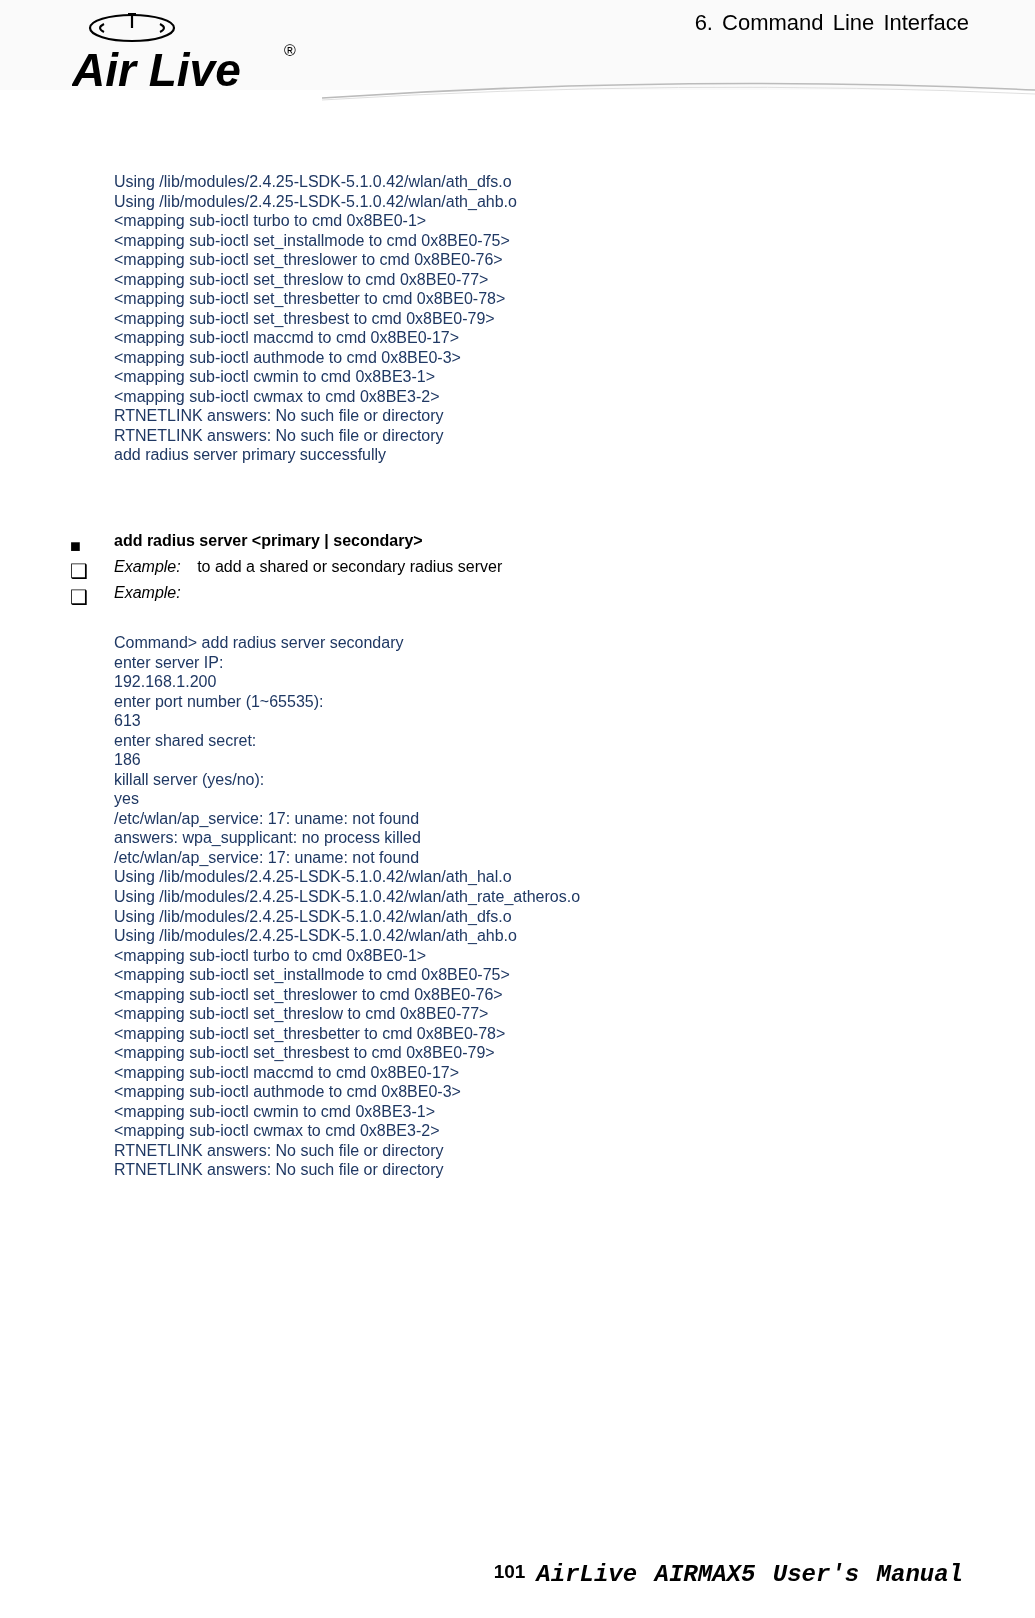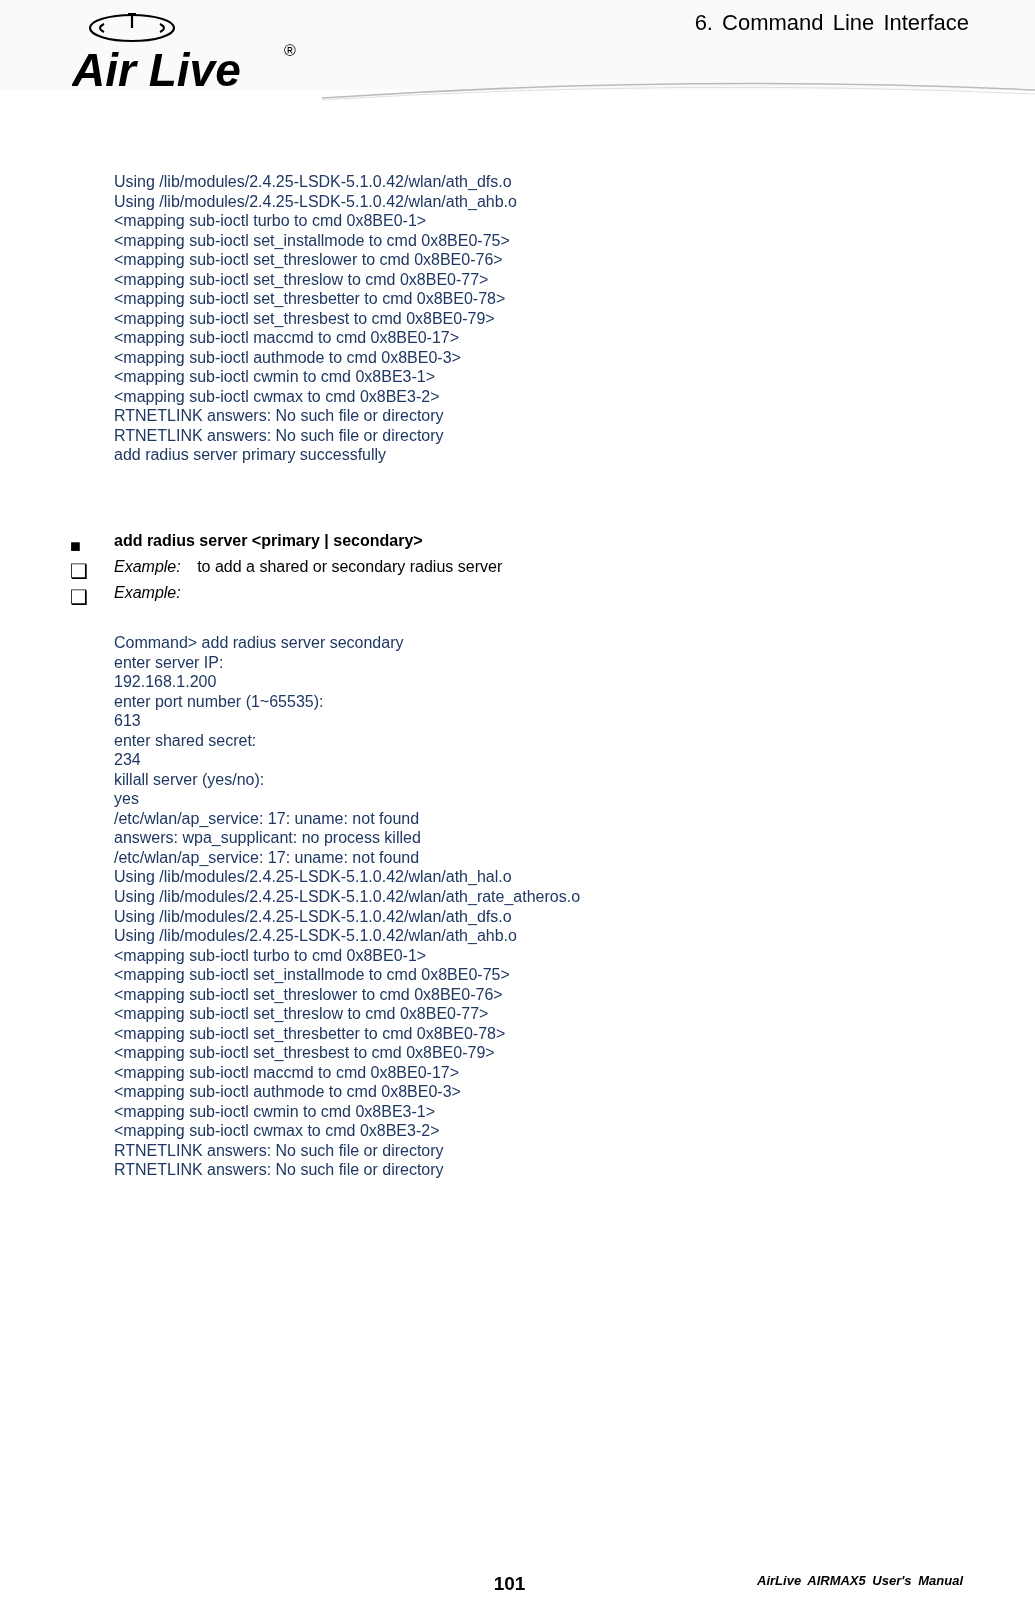--- a/index.html
+++ b/index.html
@@ -116,23 +116,24 @@
   .page-number {
     font-weight: bold;
     font-size: 19px;
     position: absolute;
     left: 50%;
     transform: translateX(-50%);
   }
   .manual-title {
     font-weight: bold;
     font-style: italic;
-    font-size: 13px;
+    font-size: 24px;
     word-spacing: 3px;
     margin-left: auto;
+    font-family: Liberation Mono, monospace;
   }
 </style>
 </head>
 <body>
 
 <div class="page">
 
   <div class="header">
     <div class="logo-block">
       <svg viewBox="0 0 250 100" width="250" height="100">
@@ -192,21 +193,21 @@
         <span class="example-label">Example:</span>
       </div>
 
       <div class="term-block2" id="block2">
           <div>Command&gt; add radius server secondary</div>
           <div>enter server IP:</div>
           <div>192.168.1.200</div>
           <div>enter port number (1~65535):</div>
           <div>613</div>
           <div>enter shared secret:</div>
-          <div>234</div>
+          <div>186</div>
           <div>killall server (yes/no):</div>
           <div>yes</div>
           <div>/etc/wlan/ap_service: 17: uname: not found</div>
           <div>answers: wpa_supplicant: no process killed</div>
           <div>/etc/wlan/ap_service: 17: uname: not found</div>
           <div>Using /lib/modules/2.4.25-LSDK-5.1.0.42/wlan/ath_hal.o</div>
           <div>Using /lib/modules/2.4.25-LSDK-5.1.0.42/wlan/ath_rate_atheros.o</div>
           <div>Using /lib/modules/2.4.25-LSDK-5.1.0.42/wlan/ath_dfs.o</div>
           <div>Using /lib/modules/2.4.25-LSDK-5.1.0.42/wlan/ath_ahb.o</div>
           <div>&lt;mapping sub-ioctl turbo to cmd 0x8BE0-1&gt;</div>

